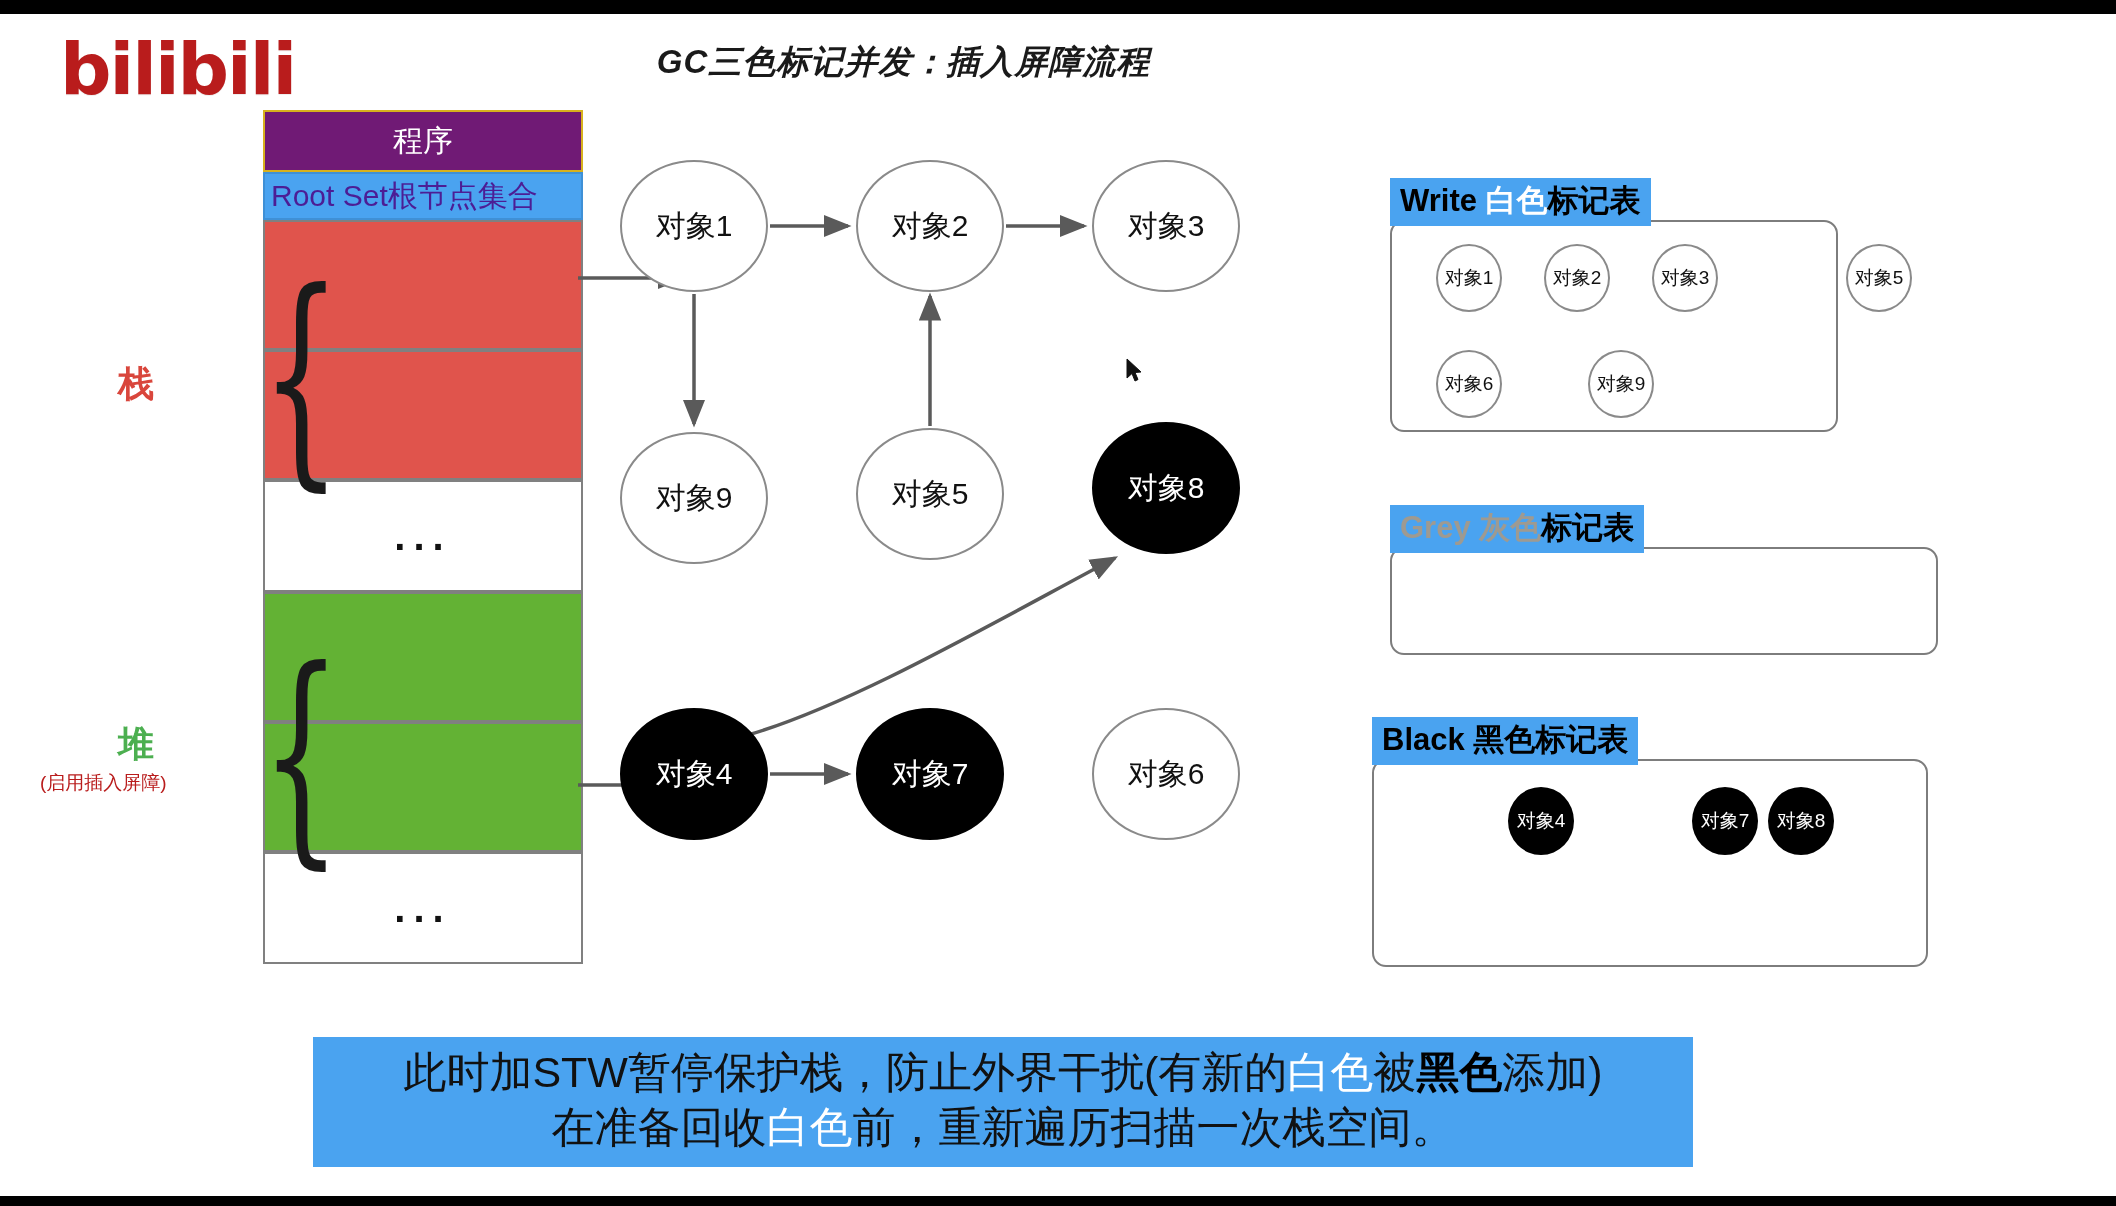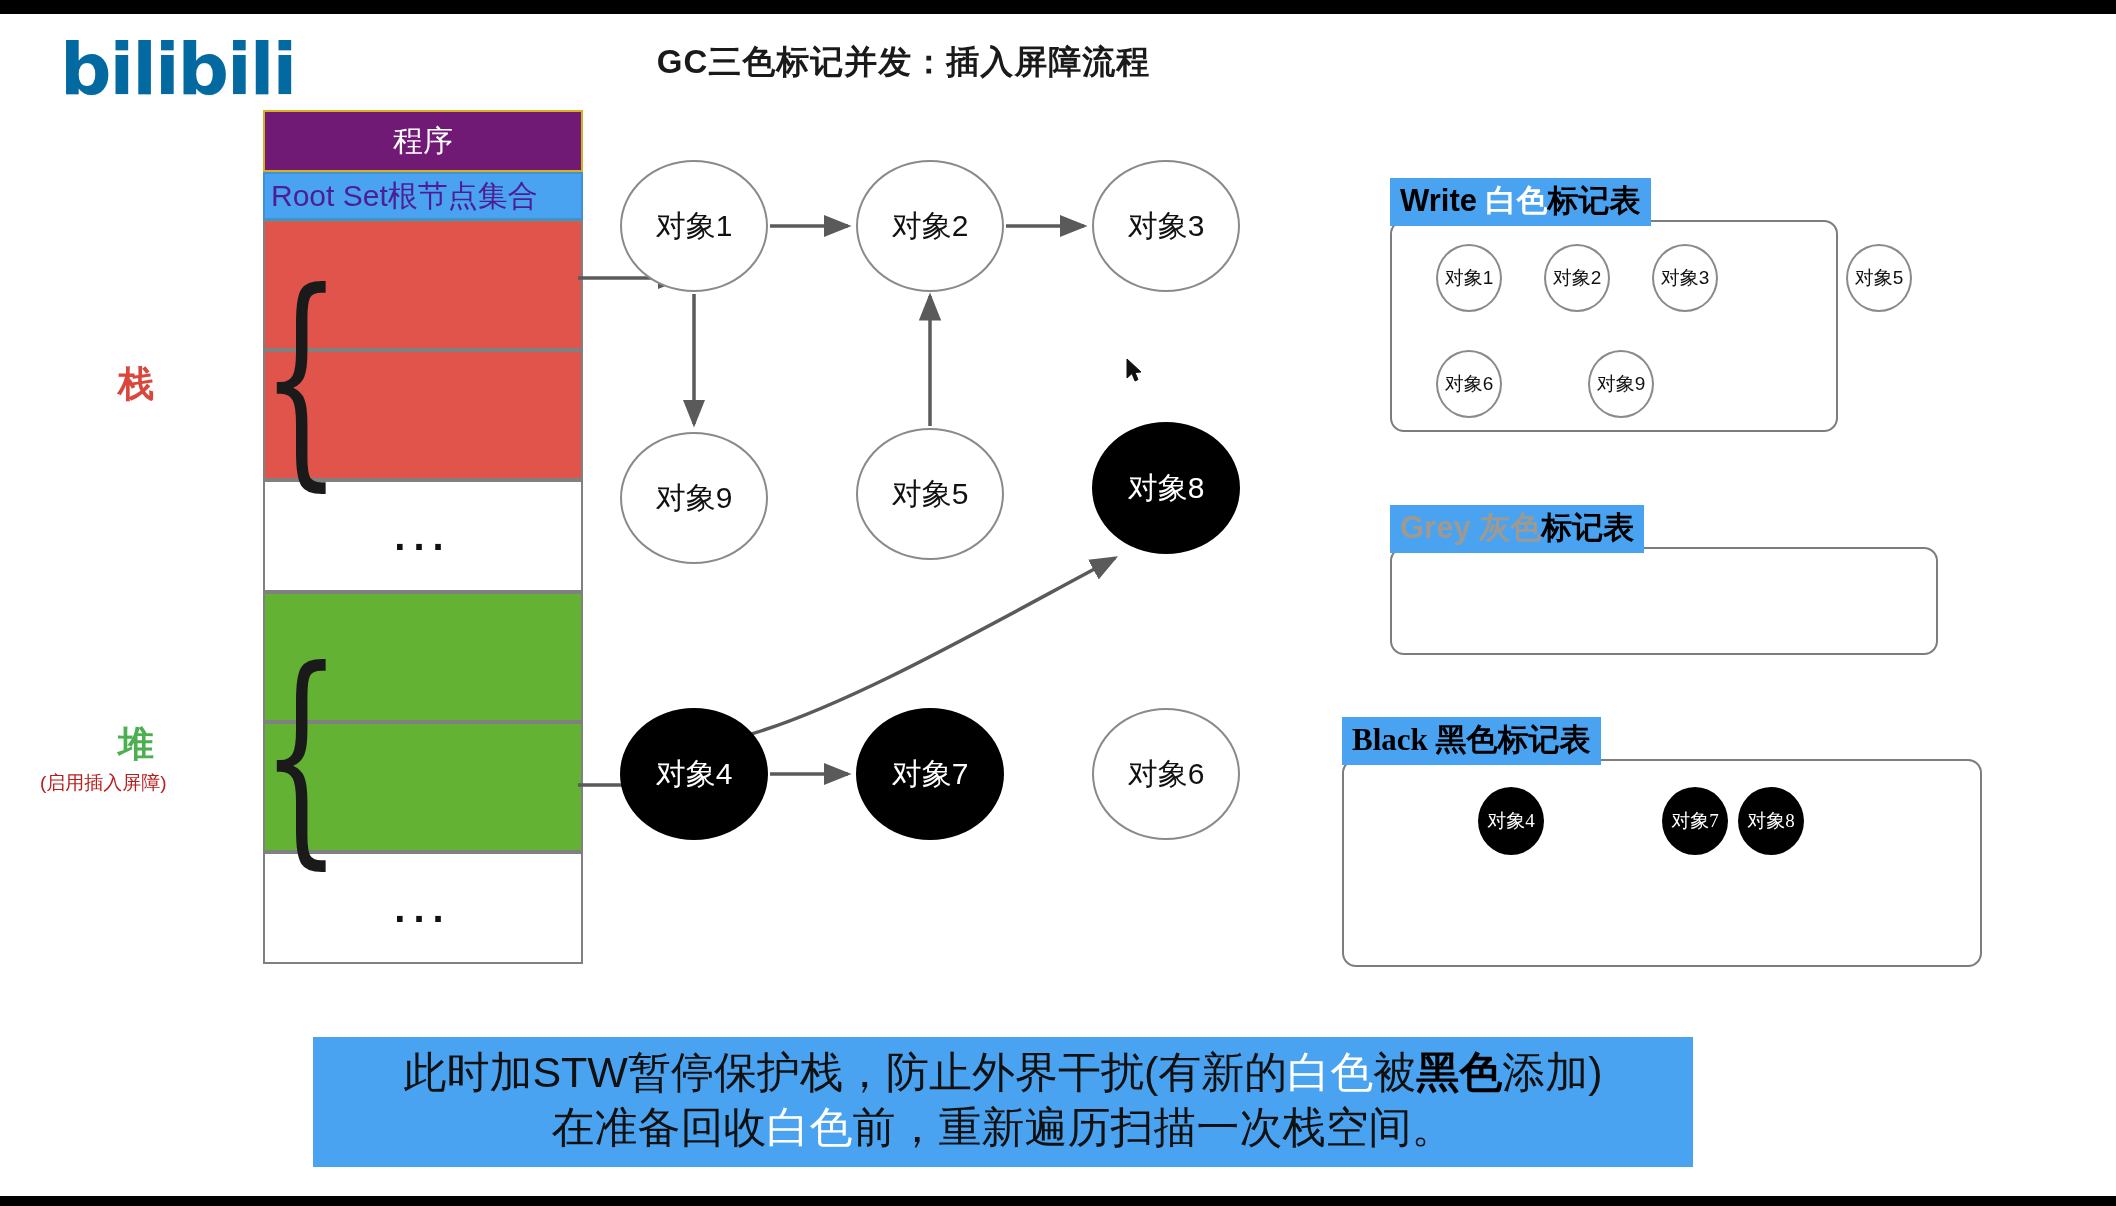--- a/index.html
+++ b/index.html
@@ -7,30 +7,30 @@
   #stage{
     position:relative;width:2116px;height:1206px;background:#ffffff;
     overflow:hidden;
   }
   .bar-top{position:absolute;left:0;top:0;width:2116px;height:14px;background:#000;}
   .bar-bottom{position:absolute;left:0;bottom:0;width:2116px;height:10px;background:#000;}
 
   
   #watermark{
     position:absolute;left:60px;top:22px;width:340px;height:95px;
-    color:#0369a1;font-size:72px;font-weight:bold;letter-spacing:-2px;
+    color:#b91c1c;font-size:72px;font-weight:bold;letter-spacing:-2px;
     font-family:"DejaVu Sans",sans-serif;
     user-select:none;line-height:95px;white-space:nowrap;
     text-shadow:0 1px 0 #efefef;
   }
 
   
   #title{
     position:absolute;left:0;top:40px;width:1807px;text-align:center;
-    font-size:33px;font-weight:bold;color:#1a1a1a;letter-spacing:1px;
+    font-size:33px;font-weight:bold;color:#1a1a1a;letter-spacing:1px;font-style:italic;
   }
 
   
   #memcol{position:absolute;left:263px;top:110px;width:320px;}
   .memblk{box-sizing:border-box;border:2px solid #808080;position:relative;}
   .memblk .lbl{
     position:absolute;left:0;top:0;width:100%;height:100%;
     display:flex;align-items:center;justify-content:center;
     font-size:30px;
   }
@@ -196,21 +196,21 @@
     </div>
   </div>
 
   <div class="panel" style="left:1390px;top:505px;width:548px;">
     <div class="panel-title">
       <span class="en" style="color:#9e9a91;">Grey</span><span style="color:#9e9a91;"> 灰色</span><span>标记表</span>
     </div>
     <div class="panel-box" style="height:108px;"></div>
   </div>
 
-  <div class="panel" style="left:1342px;top:717px;width:640px;font-family:Liberation Serif, serif;">
+  <div class="panel" style="left:1372px;top:717px;width:556px;">
     <div class="panel-title">
       <span class="en">Black</span><span> 黑色</span><span>标记表</span>
     </div>
     <div class="panel-box" style="height:208px;">
       <div class="chip black" style="left:134px;top:26px;">对象4</div>
       <div class="chip black" style="left:318px;top:26px;">对象7</div>
       <div class="chip black" style="left:394px;top:26px;">对象8</div>
     </div>
   </div>
 

